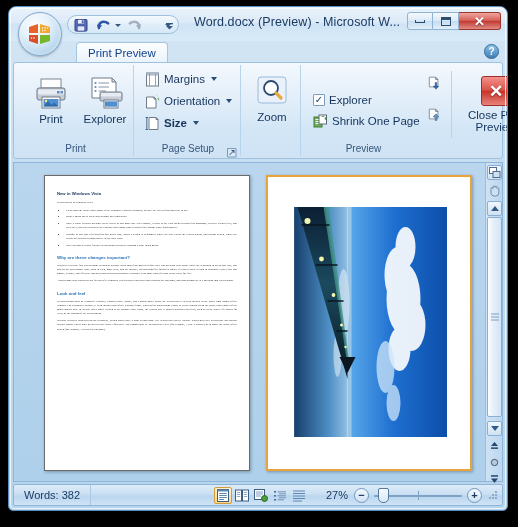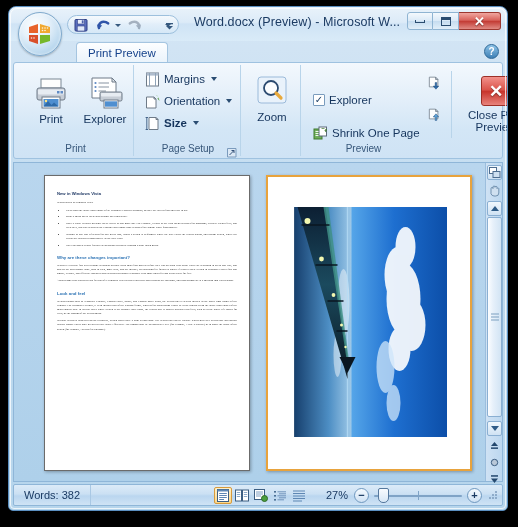--- a/index.html
+++ b/index.html
@@ -488,21 +488,21 @@
           <span class="lbl">Zoom</span>
           <i class="caret" style="margin-top:2px;"></i>
         </div>
       </div>
 
       <div class="group" style="left:289px; right:2px;">
         <div class="smallbtn" style="left:6px; top:25px;">
           <span class="chk">✓</span>
           <span>Explorer</span>
         </div>
-        <div class="smallbtn" style="left:6px; top:46px;margin-top:12px;">
+        <div class="smallbtn" style="left:6px; top:46px;">
           <svg width="15" height="15" viewBox="0 0 15 15">
             <rect x="1" y="3" width="8" height="10" fill="#6fae5a" stroke="#3f7a2e"></rect>
             <g stroke="#fff" stroke-width=".9">
                 <line x1="2.5" y1="5.5" x2="7.5" y2="5.5"></line>
                 <line x1="2.5" y1="7.5" x2="7.5" y2="7.5"></line>
                 <line x1="2.5" y1="9.5" x2="6" y2="9.5"></line>
               </g>
             <rect x="6" y="1" width="7.5" height="9" fill="#fff" stroke="#5c6a79"></rect>
             <path d="M8 2.6 C10.5 1.3 12.6 2.8 12.6 4.3 L11.2 4.3 L13 6.3 L14 3.2 Z" fill="#3f7a2e"></path>
           </svg>

